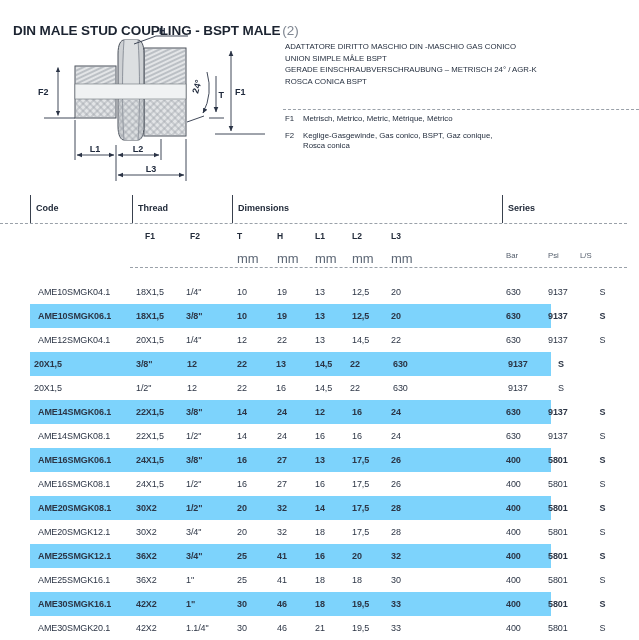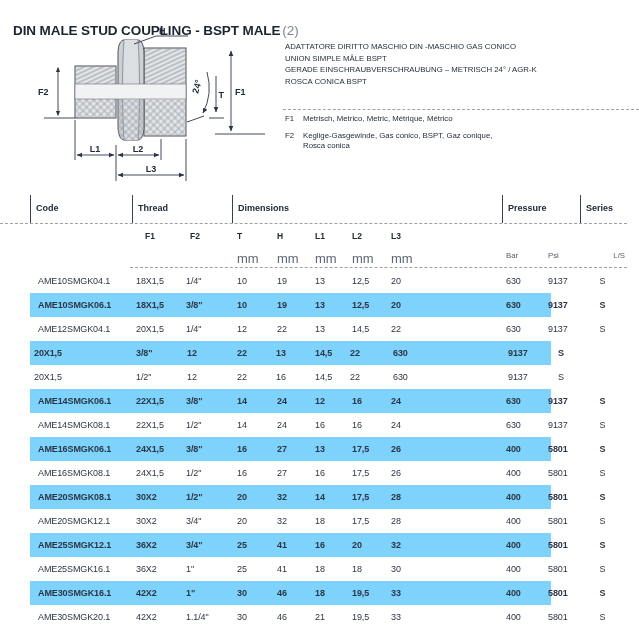--- a/index.html
+++ b/index.html
@@ -33,23 +33,23 @@
   .div2{margin-left:130px;width:497px;border-top:1px dashed #9aa1a9;height:0;margin-top:2px}
   .grid{margin-left:30px;display:grid;grid-template-columns:102px 50px 50px 40px 39px 37px 41px 113px 40px 38px 45px}
   .grid>div{box-sizing:border-box;overflow:hidden;white-space:nowrap}
   .sub1{padding-top:7px;height:20px}
   .sub1>div{font-size:8.5px;font-weight:700}
   .sub2{height:14px}
   .sub2>div{font-size:13px;color:#5d6775}
   .sub2 .u-press{font-weight:400;color:#535d6b;font-size:7.8px}
   .h-f1{padding-left:13px}.h-f2{padding-left:8px}.h-t,.h-h{padding-left:5px}
   .h-l1,.h-l2{padding-left:4px}.h-l3{padding-left:2px}
-  .u-bar{padding-left:4px}.u-psi{padding-left:6px}.u-ls{text-align:right}
-
-  .rows{margin-top:1px}
+  .u-bar{padding-left:4px}.u-psi{padding-left:6px}.u-ls{text-align:left}
+
+  .rows{margin-top:12px}
   .trow{height:24px;line-height:24px;font-size:9px;color:#2c3545;letter-spacing:-.1px}
   .trow.alt{background:#7dd3fc;font-weight:700}
   .c-code{padding-left:8px}
   .c-f1,.c-l1,.c-l2,.c-bar{padding-left:4px}
   .c-f2{padding-left:4px}
   .c-t,.c-h{padding-left:5px}
   .c-l3{padding-left:2px}
   .c-psi{padding-left:6px}
   .c-ls{text-align:center}
 </style>
@@ -153,21 +153,20 @@
   <div class="note" id="note-f2">
     <span class="k">F2</span>
     <span class="t">Keglige-Gasgewinde, Gas conico, BSPT, Gaz conique, Rosca conica</span>
   </div>
 
   <div class="table">
     <div class="ghead">
       <div class="gcell">Code</div>
       <div class="gcell">Thread</div>
       <div class="gcell">Dimensions</div>
-      <div class="gcell">Pressure</div>
       <div class="gcell">Series</div>
     </div>
     <div class="div1"></div>
 
     <div class="grid sub1">
       <div></div>
       <div class="h-f1">F1</div>
       <div class="h-f2">F2</div>
       <div class="h-t">T</div>
       <div class="h-h">H</div>

